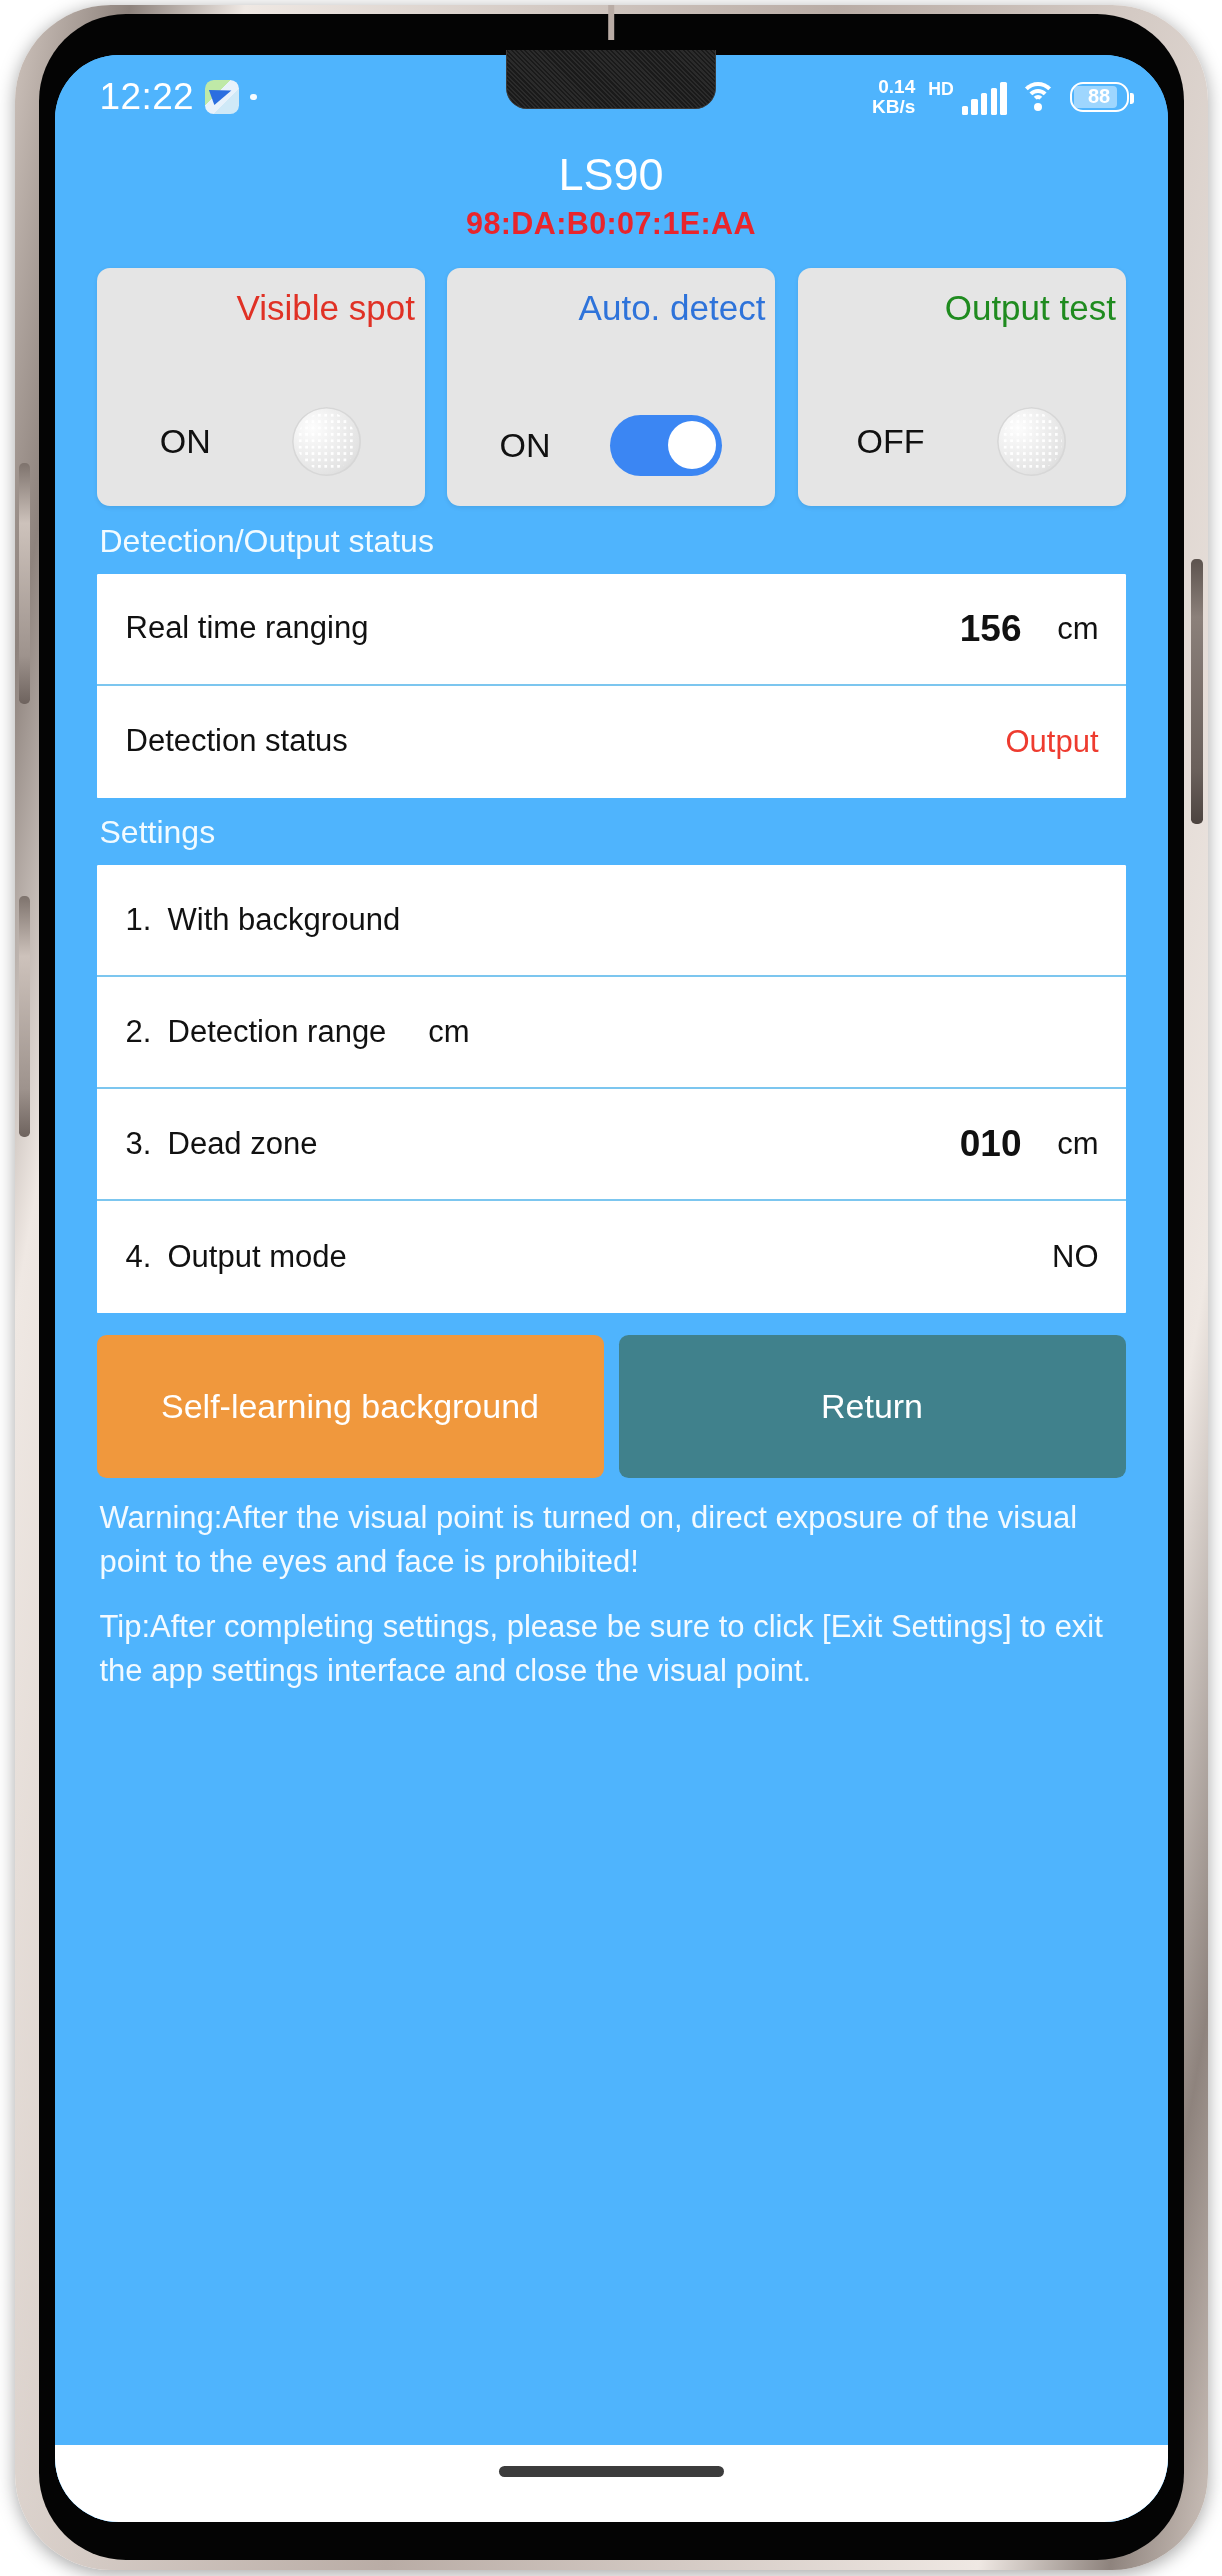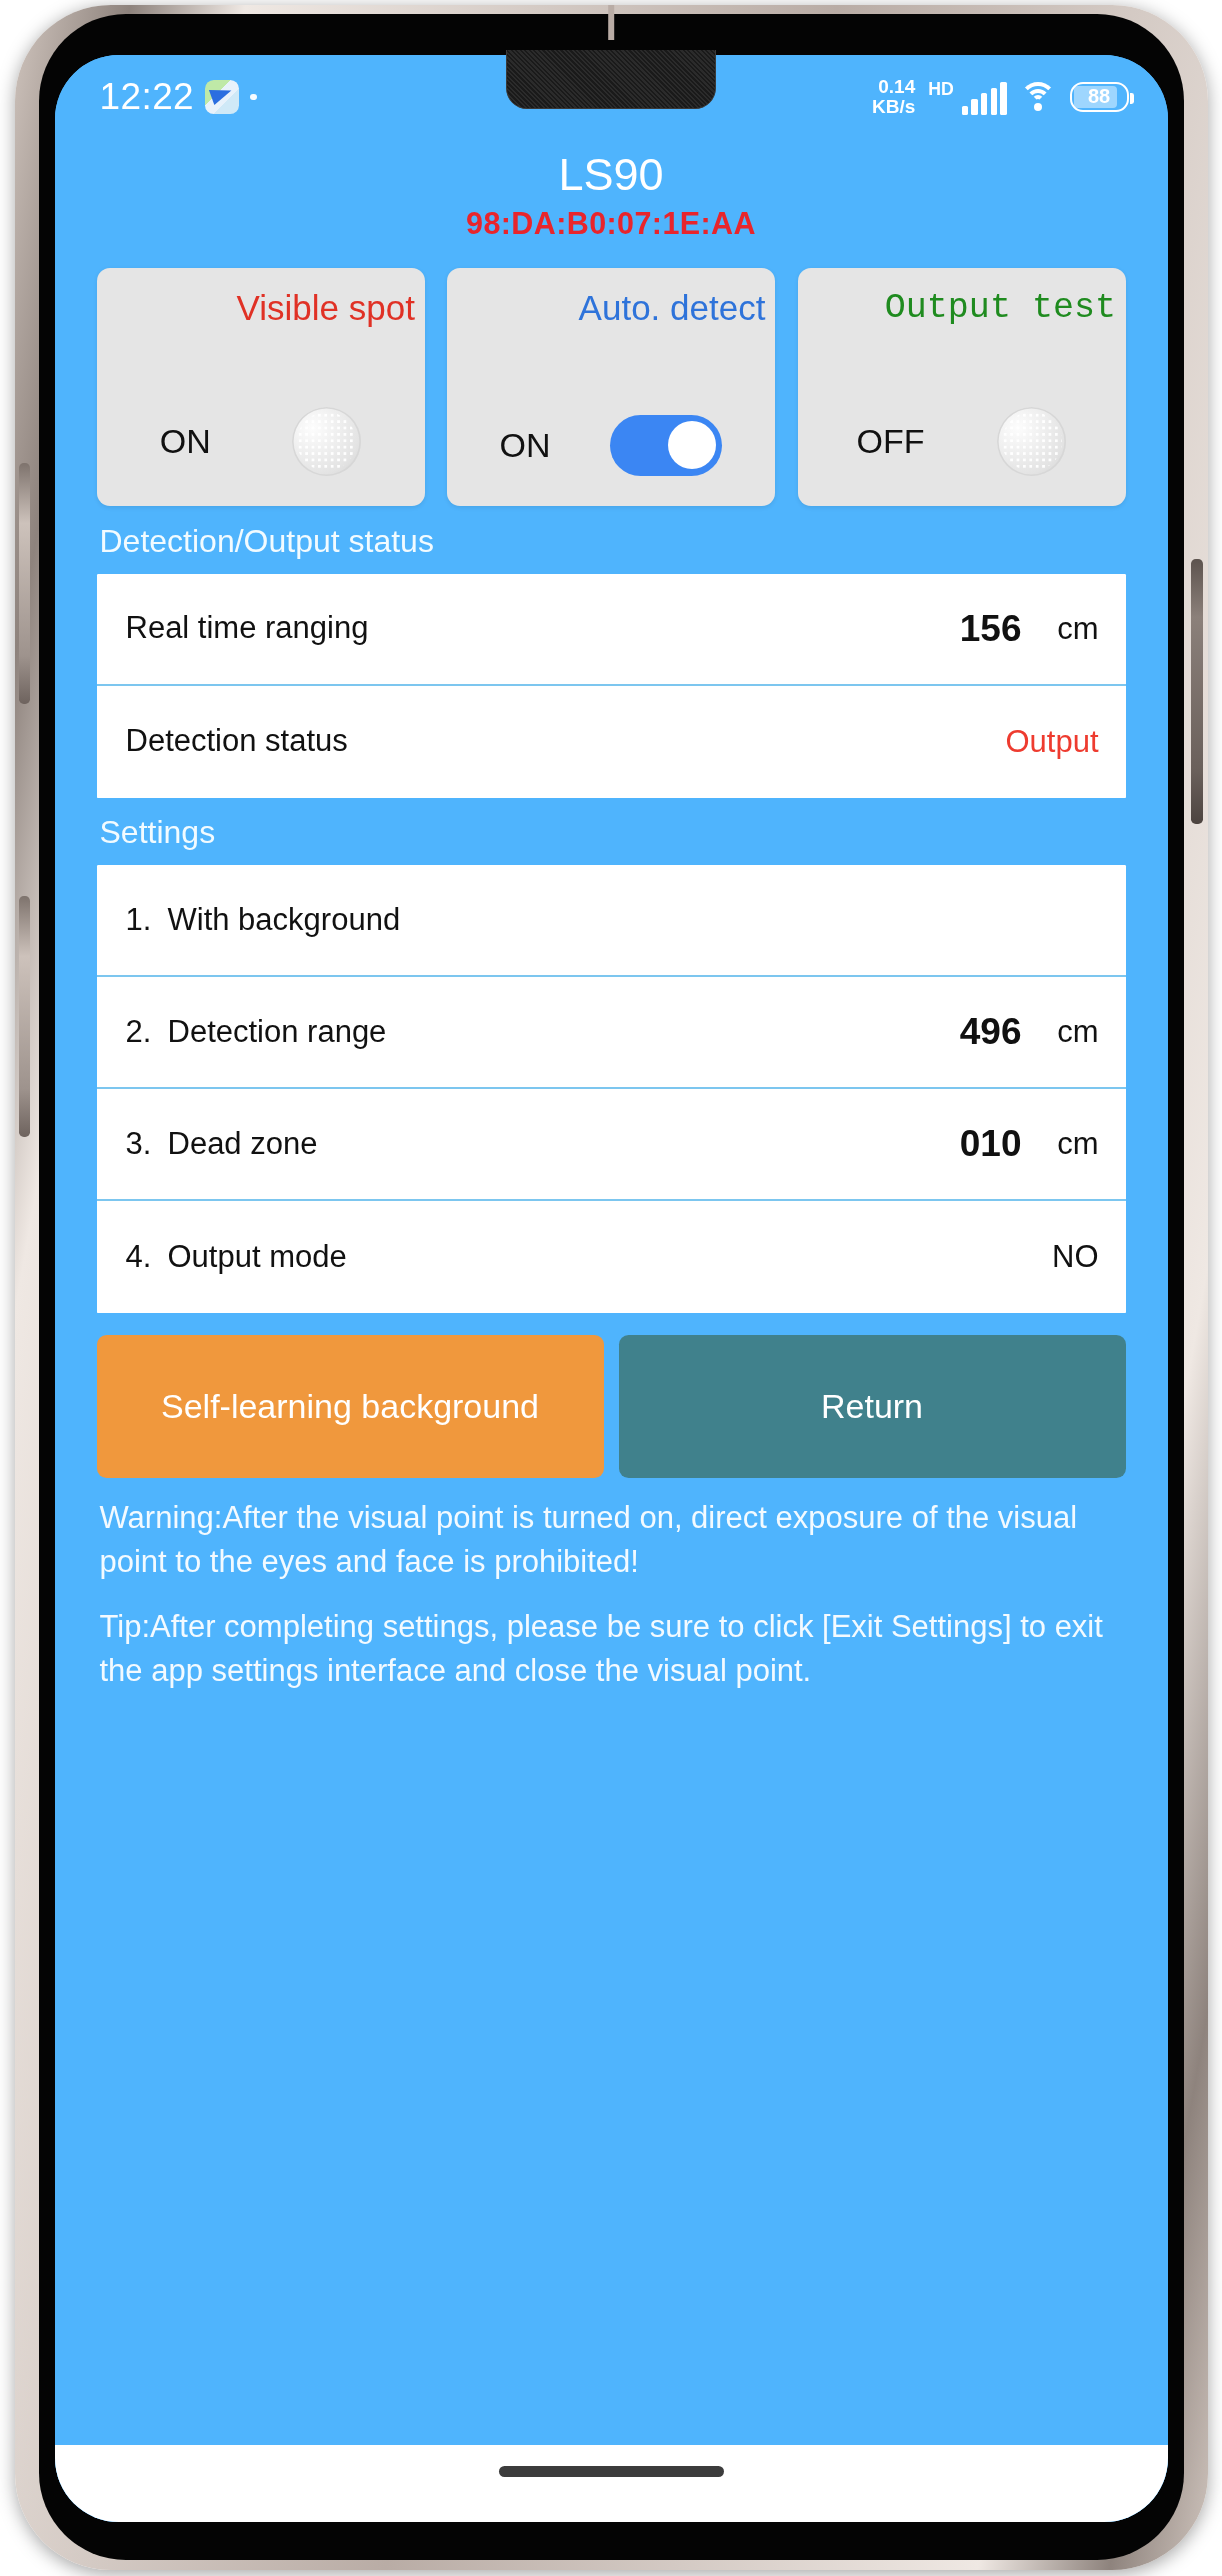--- a/index.html
+++ b/index.html
@@ -207,21 +207,21 @@
     padding: 21px 9.6px 16px 9.6px;
     display: flex;
     flex-direction: column;
     align-items: flex-end;
     justify-content: space-between;
     box-shadow: 0 1.6px 4px rgba(0,0,0,.08);
   }
   .card-title { font-size: 35px; font-weight: 400; text-align:center; line-height:1.1; }
   .card-title.red   { color: #e03125; }
   .card-title.blue  { color: #2e73da; }
-  .card-title.green { color: #1f8b1f; font-family: Liberation Mono, monospace; }
+  .card-title.green { color: #1f8b1f; }
 
   .card-ctl {
     width: 100%;
     display: flex;
     align-items: center;
     justify-content: space-around;
     padding: 0 13px 14.5px 13px;
   }
   .card-state { font-size: 34px; color: #111; }
 
@@ -427,21 +427,20 @@
         <div class="list">
 
           <div class="row">
             <span class="row-num">1.</span>
             <span class="row-value">With background</span>
           </div>
 
           <div class="row">
             <span class="row-num">2.</span>
             <span class="row-label two-line">Detection range</span>
-            <span class="row-value big" style="flex:1;">496</span>
             <span class="row-unit">cm</span>
           </div>
 
           <div class="row">
             <span class="row-num">3.</span>
             <span class="row-label">Dead zone</span>
             <span class="row-value big">010</span>
             <span class="row-unit">cm</span>
           </div>
 

